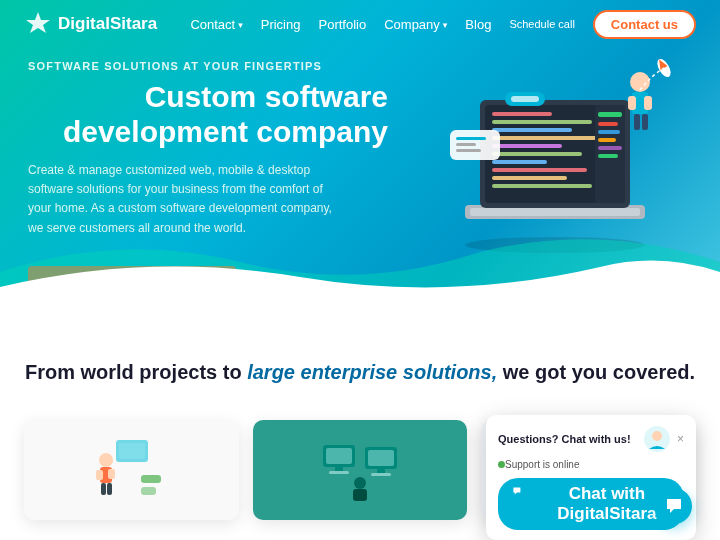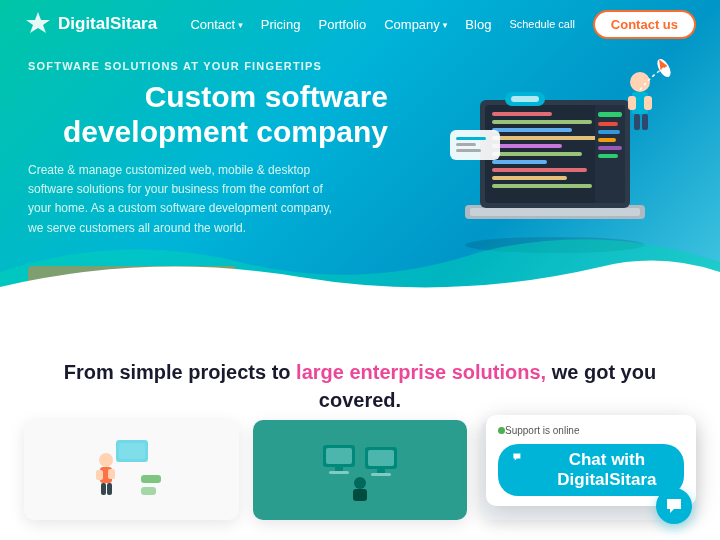--- a/index.html
+++ b/index.html
@@ -145,21 +145,22 @@
       text-align: center;
       padding: 28px 20px 20px;
     }
     .tagline-text {
       font-size: 20px;
       font-weight: 700;
       color: #1a1a2e;
       line-height: 1.4;
     }
     .tagline-highlight {
-      color: #ec4899;
+      color: #0369a1;
+      font-style: italic;
       margin-top: 47px;
     }
 
     
     .cards-row {
       position: absolute;
       top: 420px;
       left: 0; right: 0;
       display: flex;
       gap: 14px;
@@ -367,21 +368,21 @@
   </div>
 
   <svg class="hero-wave" viewBox="0 0 720 80" preserveAspectRatio="none">
     <path d="M0,40 Q120,0 240,30 Q360,60 480,20 Q600,-10 720,30 L720,80 L0,80 Z" fill="#00d4b8" opacity="0.5"></path>
     <path d="M0,55 Q150,20 300,45 Q450,70 600,35 Q660,20 720,40 L720,80 L0,80 Z" fill="white"></path>
   </svg>
 </div>
 
 <div class="tagline-section">
   <p class="tagline-text">
-    <span>From simple projects to </span><span class="tagline-highlight">large enterprise solutions,</span><span> we got you covered.</span>
+    <span>From world projects to </span><span class="tagline-highlight">large enterprise solutions,</span><span> we got you covered.</span>
   </p>
 </div>
 
 <div class="cards-row">
 
   <div class="card card-1">
     <div class="card-illustration">
       <svg width="90" height="90" viewBox="0 0 90 90" fill="none">
         <rect x="30" y="15" width="32" height="22" rx="3" fill="#4dd0e1" opacity="0.8"></rect>
         <rect x="33" y="18" width="26" height="16" rx="2" fill="#80deea"></rect>
@@ -416,20 +417,31 @@
       </svg>
     </div>
   </div>
 
   <div class="card card-3">
     <div style="width:100%;height:100%;background:#f0f4f8;"></div>
   </div>
 </div>
 
 <div class="chat-widget">
+  <div class="chat-header">
+    <span class="chat-title">Questions? Chat with us!</span>
+    <div style="display:flex;align-items:center;gap:6px;">
+      <svg width="28" height="28" viewBox="0 0 28 28">
+        <circle cx="14" cy="14" r="13" fill="#e0f7fa"></circle>
+        <circle cx="14" cy="11" r="5" fill="#ffd3b4"></circle>
+        <path d="M6 24 Q14 18 22 24" fill="#00b4d8"></path>
+      </svg>
+      <span class="chat-close">×</span>
+    </div>
+  </div>
   <div class="chat-status">
     <span class="status-dot"></span>
     <span>Support is online</span>
   </div>
   <button class="chat-btn">
     <svg width="14" height="14" viewBox="0 0 14 14" fill="white">
       <path d="M2 2 L12 2 L12 9 L7 9 L4 12 L4 9 L2 9 Z"></path>
     </svg>
     <span>Chat with DigitalSitara</span>
   </button>

